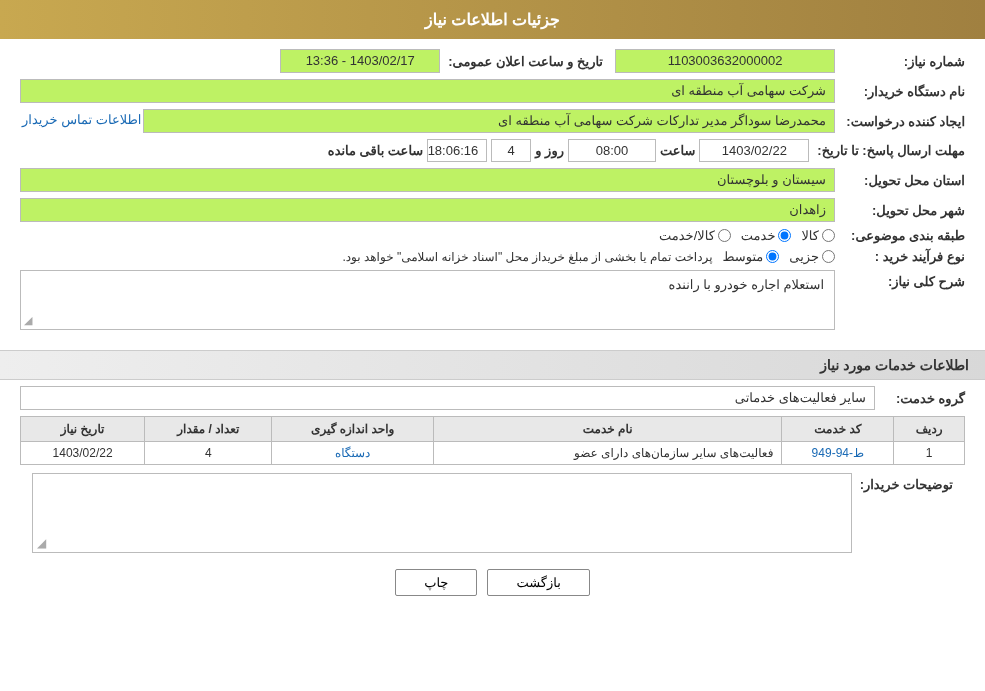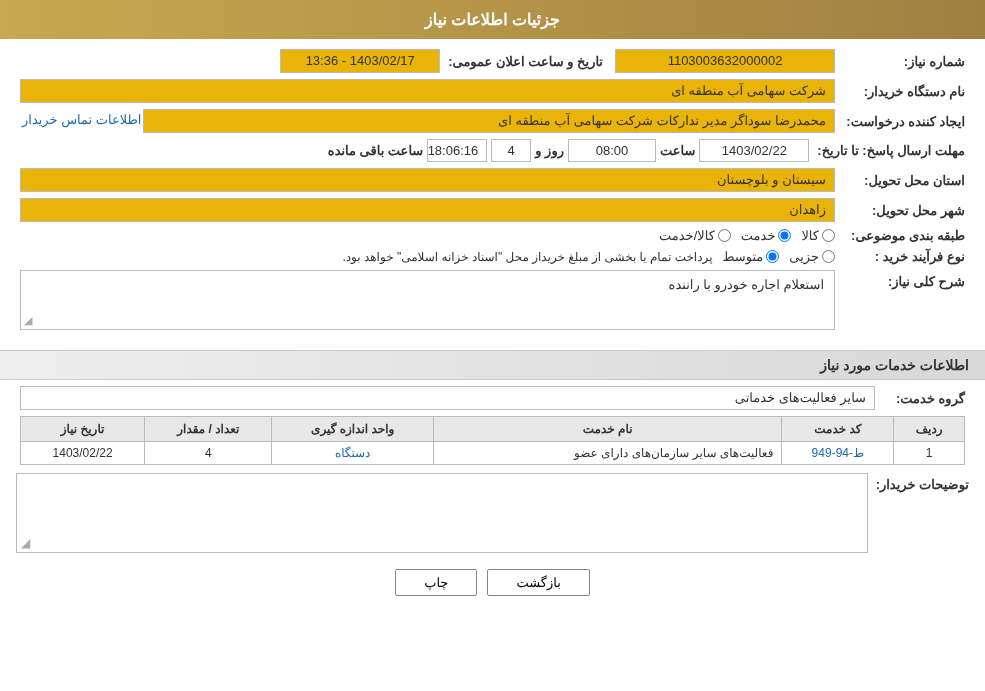--- a/index.html
+++ b/index.html
@@ -38,21 +38,21 @@
     .info-label {
       color: #333;
       font-weight: bold;
       min-width: 130px;
       text-align: right;
       padding-left: 8px;
       flex-shrink: 0;
     }
     .info-value {
       border: 1px solid #bbb;
-      background: #eab308;
+      background: #bef264;
       padding: 3px 8px;
       flex: 1;
       min-height: 24px;
       text-align: right;
     }
     .info-value.blue-link {
       color: #1a6ab5;
       cursor: pointer;
       border: none;
       background: none;
@@ -181,21 +181,21 @@
       background: #fff;
     }
     td.rtl-cell {
       text-align: right;
     }
     td.blue-link {
       color: #1a6ab5;
       cursor: pointer;
     }
     .buyer-desc-section {
-      margin: 8px 16px;
+      margin: 8px 32px;
       display: flex;
       align-items: flex-start;
     }
     .buyer-desc-label {
       font-weight: bold;
       min-width: 100px;
       text-align: right;
       padding-left: 8px;
       padding-top: 4px;
     }

